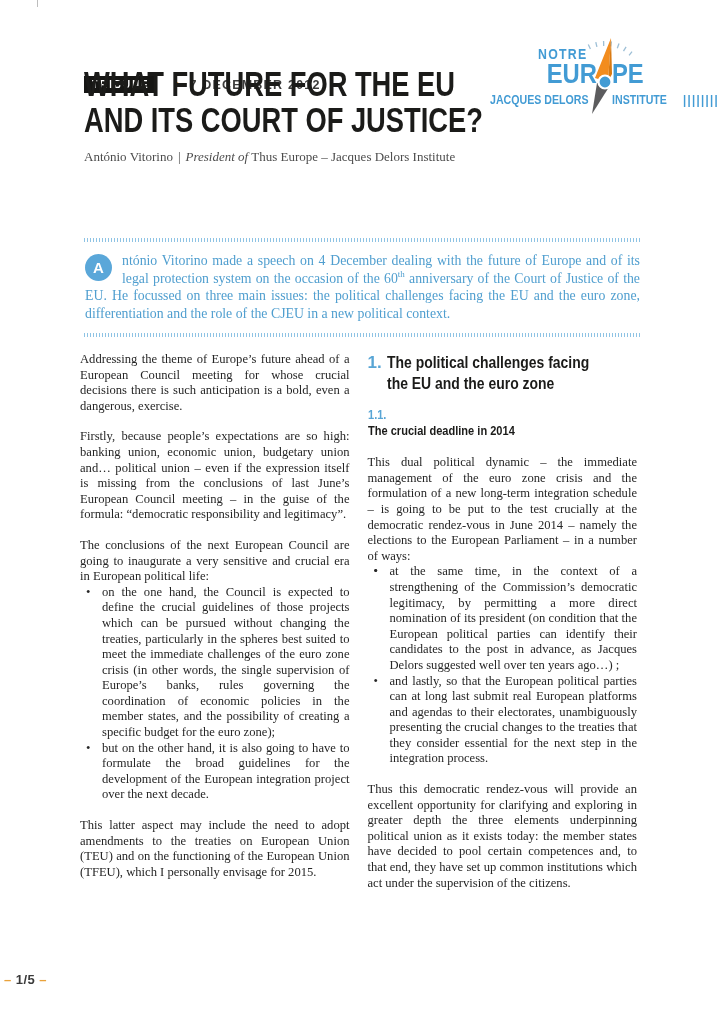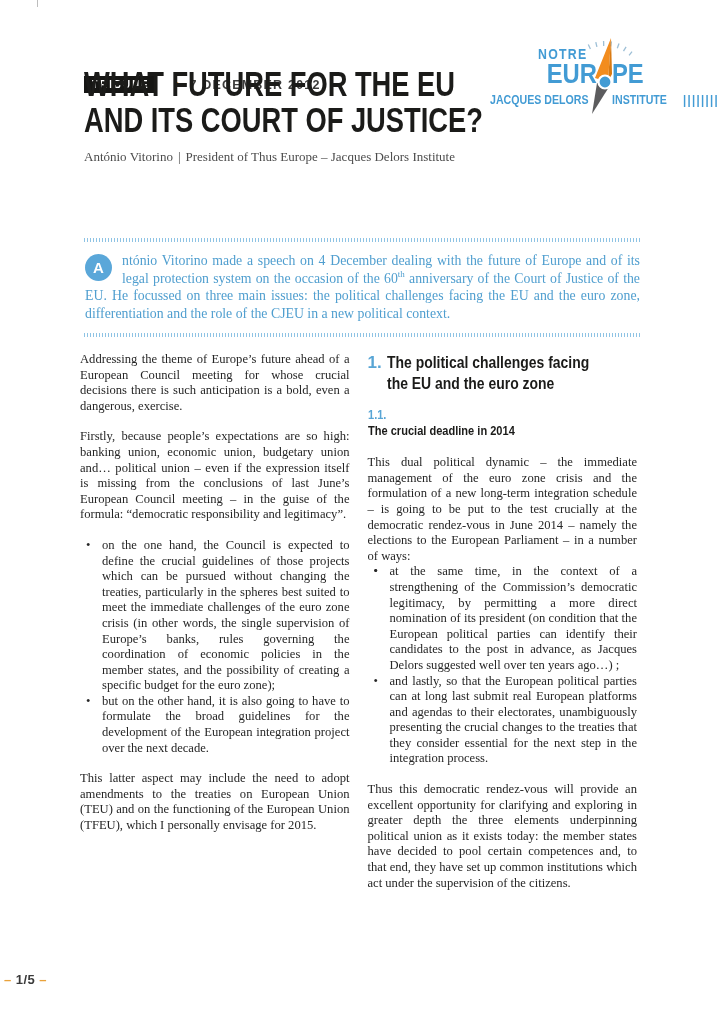--- a/index.html
+++ b/index.html
@@ -24,21 +24,21 @@
     background: #161614; color: #ffffff; padding: 3px 8px 3px 9px;
     font-size: 10.5px; letter-spacing: 2.5px; line-height: 11px;
     display: inline-block; transform: scaleX(0.9); transform-origin: left center;
   }
   .date-arrow { color: #ef8109; font-size: 11px; margin: 0 7px 0 8px; line-height: 11px; }
   .kicker-date { color: #3c3c3b; font-size: 12.5px; letter-spacing: 1.2px; }
 
   .page-title { position: absolute; left: 84px; top: 66px; color: #1b1b19; font-size: 35px; line-height: 36px; letter-spacing: 0; }
   .byline { position: absolute; left: 84px; top: 149px; font-size: 13px; color: #4c4c4c; }
   .byline .sep { color: #4c4c4c; padding: 0 5px; }
-  .byline .role { }
+  .byline .role { font-style: italic; }
 
   
   .logo { position: absolute; left: 486px; top: 28px; width: 232px; height: 90px; }
   .logo .notre { position: absolute; left: 52px; top: 18px; color: #429bd4; font-size: 14.5px; letter-spacing: 1.5px; transform: scaleX(0.85); transform-origin: left top; }
   .logo .eur { position: absolute; left: 18px; top: 32px; width: 93px; text-align: right; color: #429bd4; font-size: 28px; line-height: 28px; transform: scaleX(0.85); transform-origin: right top; }
   .logo .pe  { position: absolute; left: 126px; top: 32px; color: #429bd4; font-size: 28px; line-height: 28px; transform: scaleX(0.85); transform-origin: left top; }
   .logo .row2 { position: absolute; left: 4px; top: 66px; width: 228px; color: #429bd4; font-size: 12.5px; line-height: 13px; }
   .logo .jd  { position: absolute; left: 0; top: 0; transform: scaleX(0.85); transform-origin: left top; }
   .logo .inst{ position: absolute; left: 122px; top: 0; transform: scaleX(0.85); transform-origin: left top; }
   .logo .bars{ position: absolute; left: 193px; top: 0; letter-spacing: 1.5px; transform: scaleX(0.9); transform-origin: left top; }
@@ -131,20 +131,21 @@
     <span class="dropcap-circle">A</span><span>ntónio Vitorino made a speech on 4 December dealing with the future of Europe and of its legal protection system on the occasion of the 60</span><sup>th</sup><span> anniversary of the Court of Justice of the EU. He focussed on three main issues: the political challenges facing the EU and the euro zone, differentiation and the role of the CJEU in a new political context.</span>
   </div>
   <div class="dash-border"></div>
 </div>
 
 <div class="columns">
 
   <div class="col">
     <p>Addressing the theme of Europe’s future ahead of a European Council meeting for whose crucial decisions there is such anticipation is a bold, even a dangerous, exercise.</p>
     <p>Firstly, because people’s expectations are so high: banking union, economic union, budgetary union and… political union – even if the expression itself is missing from the conclusions of last June’s European Council meeting – in the guise of the formula: “democratic responsibility and legitimacy”.</p>
+    <p style="margin-bottom:0">The conclusions of the next European Council are going to inaugurate a very sensitive and crucial era in European political life:</p>
     <div class="bullet-list">
       <div class="bullet-item">
         <span class="marker">•</span>
         <span>on the one hand, the Council is expected to define the crucial guidelines of those projects which can be pursued without changing the treaties, particularly in the spheres best suited to meet the immediate challenges of the euro zone crisis (in other words, the single supervision of Europe’s banks, rules governing the coordination of economic policies in the member states, and the possibility of creating a specific budget for the euro zone);</span>
       </div>
       <div class="bullet-item">
         <span class="marker">•</span>
         <span>but on the other hand, it is also going to have to formulate the broad guidelines for the development of the European integration project over the next decade.</span>
       </div>
     </div>

